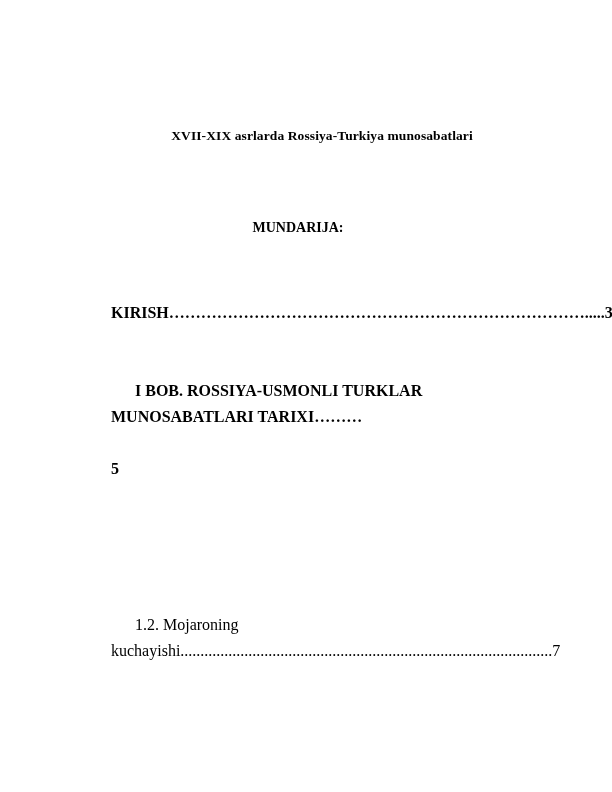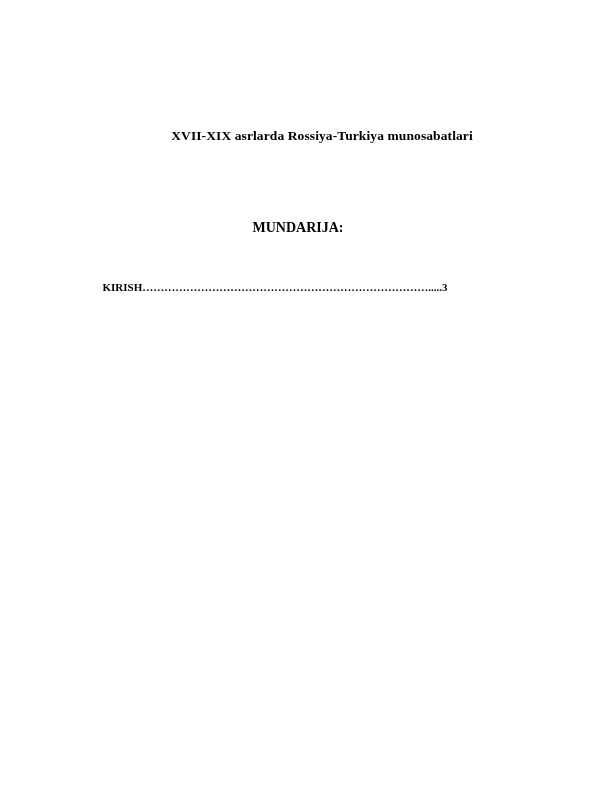--- a/index.html
+++ b/index.html
@@ -49,24 +49,25 @@
 
   
   .toc {
     position: absolute;
     left: 86px;
     top: 248px;
     width: 482px;
   }
 
   .toc-line {
-    font-size: 11px;
+    font-size: 16px;
     line-height: 26px;
     white-space: pre-wrap;
     word-break: normal;
+    margin-left: 25px;
   }
   .toc-line.bold { font-weight: bold; }
 
   
   .toc-line.justify {
     text-align: justify;
     text-align-last: justify;
   }
   .toc-line.justify .wrapline {
     display: block;
@@ -92,24 +93,31 @@
   <div class="doc-title">XVII-XIX asrlarda Rossiya-Turkiya munosabatlari</div>
 
   <div class="toc-heading">MUNDARIJA:</div>
 
   <div class="toc">
 
     <div class="toc-line bold plain">
       <span>KIRISH…………………………………………………………………….....3</span>
     </div>
 
+    <div class="toc-line bold plain">
+      <span class="wrapline">I BOB. ROSSIYA-USMONLI TURKLAR MUNOSABATLARI TARIXI………</span>
+      <span class="tailline">5</span>
+    </div>
 
     <div class="toc-line justify">
     </div>
 
+    <div class="toc-line plain">
+      <span>1.2. Mojaroning kuchayishi.............................................................................................7</span>
+    </div>
 
     <div class="toc-line bold justify">
       
       
     </div>
 
   </div>
 </div>
 
 </body></html>

